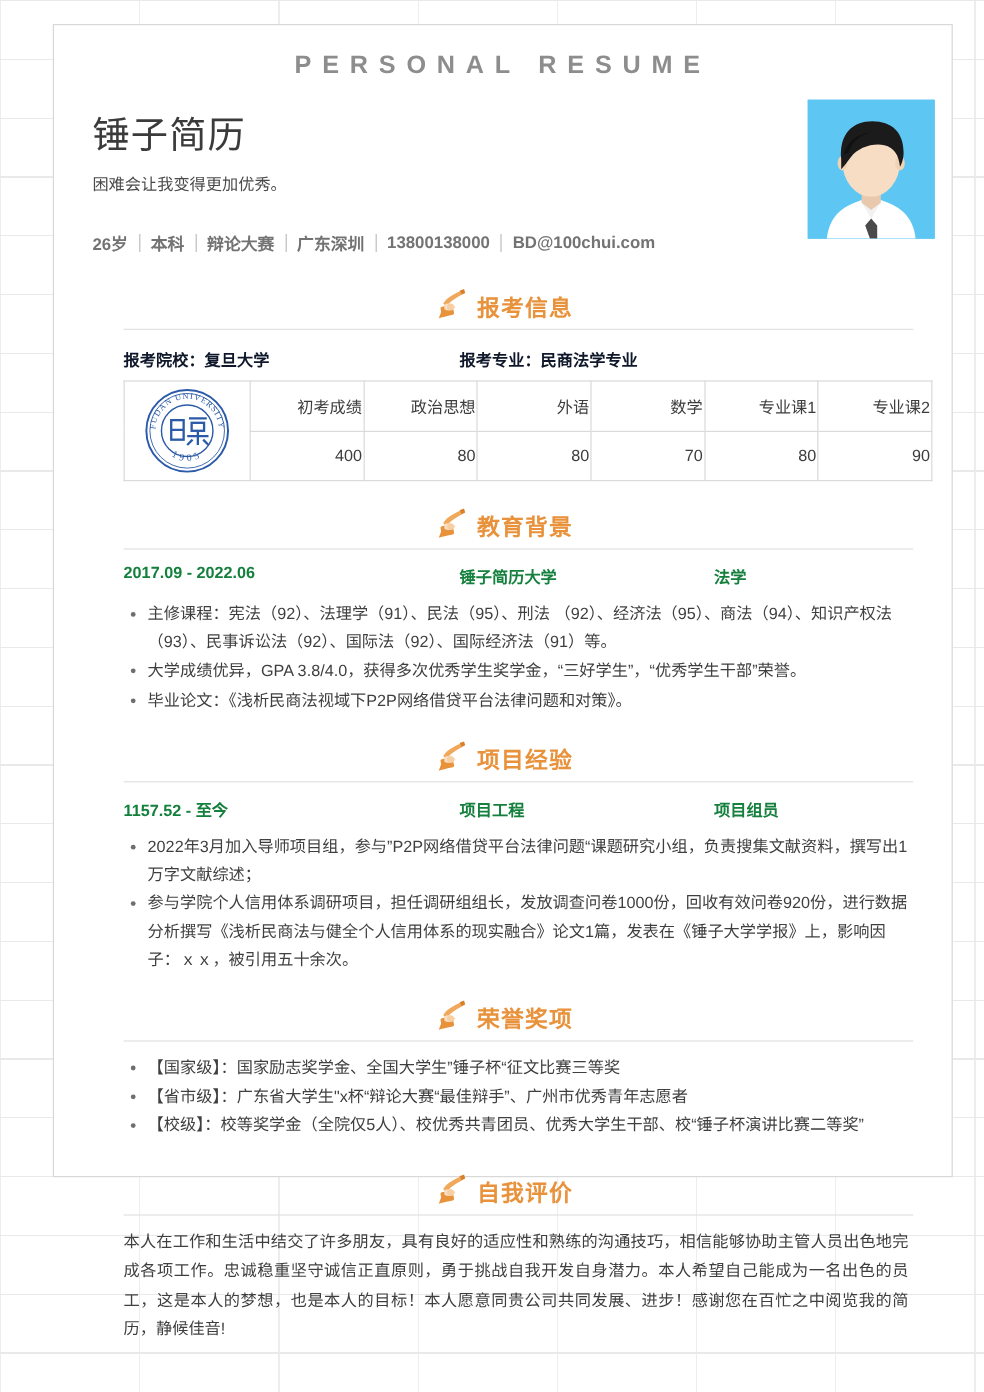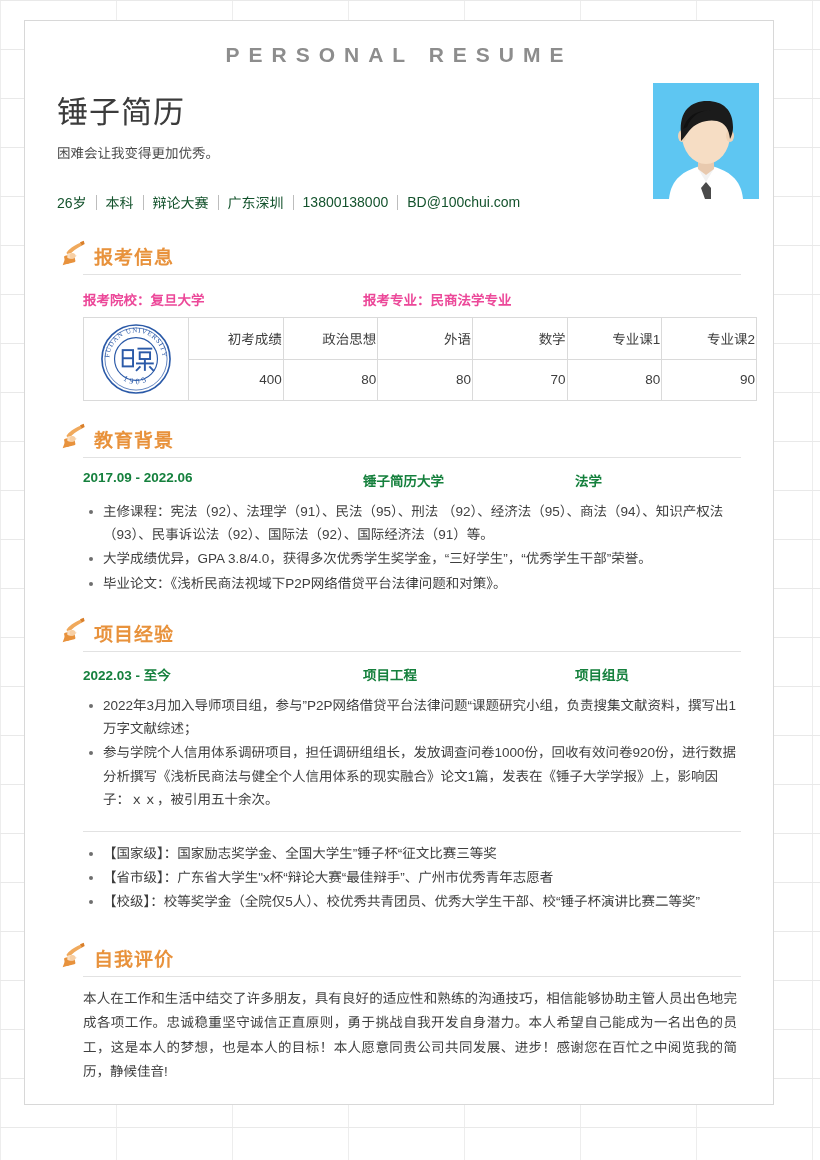--- a/index.html
+++ b/index.html
@@ -22,24 +22,24 @@
     inset: 0;
     background-color: #ffffff;
     background-image:
       repeating-linear-gradient(to bottom, #e9e9e9 0px, #e9e9e9 1px, transparent 1px, transparent 49px),
       repeating-linear-gradient(to right, #ededed 0px, #ededed 1px, transparent 1px, transparent 116px);
     z-index: 0;
   }
 
   #sheet {
     position: absolute;
-    left: 24px;
+    left: 44px;
     top: 20px;
     width: 750px;
-    height: 1085px;
+    height: 961px;
     background: #ffffff;
     border: 1px solid #d8d8d8;
     box-sizing: border-box;
     z-index: 1;
   }
 
   
   .resume-banner {
     text-align: center;
     padding-top: 22px;
@@ -62,24 +62,25 @@
     margin: 4px 0 10px 0;
     letter-spacing: 1px;
   }
   .motto {
     font-size: 13.5px;
     color: #4a4a4a;
     margin-bottom: 30px;
   }
   .contact-line {
     font-size: 14px;
-    color: #14532d;
+    color: #737373;
     display: flex;
     align-items: center;
     flex-wrap: wrap;
+    font-weight: bold;
   }
   .contact-sep {
     display: inline-block;
     width: 1px;
     height: 15px;
     background: #bdbdbd;
     margin: 0 9px;
   }
 
   .avatar {
@@ -96,20 +97,21 @@
   
   .section {
     padding: 0 32px;
     margin-top: 20px;
   }
   .sec-head {
     display: flex;
     align-items: flex-end;
     gap: 7px;
     margin-bottom: 4px;
+    justify-content: center;
   }
   .sec-icon { width: 30px; height: 30px; flex: none; }
   .sec-title {
     font-size: 19px;
     font-weight: bold;
     color: #e8923c;
     letter-spacing: 1px;
     line-height: 1;
     padding-bottom: 1px;
   }
@@ -128,21 +130,21 @@
     margin: 12px 0 10px 26px;
   }
   .meta-row .c1 { width: 280px; }
   .meta-row .c2 { width: 212px; }
   .meta-row .c3 { flex: 1; }
 
   .subhead-row {
     display: flex;
     font-size: 13.5px;
     font-weight: bold;
-    color: #ec4899;
+    color: #0f172a;
     margin: 14px 0 8px 26px;
   }
   .subhead-row .s1 { width: 280px; }
   .subhead-row .s2 { flex: 1; }
 
   
   table.score {
     border-collapse: collapse;
     margin-left: 26px;
     width: 674px;
@@ -351,32 +353,43 @@
         <path d="M10 16 C12 12 18 8 25 5 L27 8 C21 11 15 15 13 19 Z" fill="#f0a95c"></path>
         <path d="M24.5 4.5 L28.5 3 L29.5 6.5 L26.5 8 Z" fill="#d97f2a"></path>
         <path d="M11 17 C14 15 19 16 21 19 C19 22 14 23 11 21 Z" fill="#fadfc2"></path>
         <circle cx="16.5" cy="19" r="3" fill="#f7cfa4"></circle>
       </svg>
       <div class="sec-title">项目经验</div>
     </div>
     <div class="sec-rule"></div>
 
     <div class="meta-row">
-      <div class="c1">2022.03 - 至今</div>
+      <div class="c1">1157.52 - 至今</div>
       <div class="c2">项目工程</div>
       <div class="c3">项目组员</div>
     </div>
 
     <ul class="bullets">
       <li>2022年3月加入导师项目组，参与”P2P网络借贷平台法律问题“课题研究小组，负责搜集文献资料，撰写出1万字文献综述；</li>
       <li>参与学院个人信用体系调研项目，担任调研组组长，发放调查问卷1000份，回收有效问卷920份，进行数据分析撰写《浅析民商法与健全个人信用体系的现实融合》论文1篇，发表在《锤子大学学报》上，影响因子：ｘｘ，被引用五十余次。</li>
     </ul>
   </div>
 
   <div class="section">
+    <div class="sec-head">
+      <svg class="sec-icon" viewBox="0 0 32 32">
+        <path d="M9 21 L6 29 L13 27 Z" fill="#e8923c"></path>
+        <rect x="8" y="18" width="11" height="9" rx="1.5" fill="#e8923c" transform="rotate(-12 13 22)"></rect>
+        <path d="M10 16 C12 12 18 8 25 5 L27 8 C21 11 15 15 13 19 Z" fill="#f0a95c"></path>
+        <path d="M24.5 4.5 L28.5 3 L29.5 6.5 L26.5 8 Z" fill="#d97f2a"></path>
+        <path d="M11 17 C14 15 19 16 21 19 C19 22 14 23 11 21 Z" fill="#fadfc2"></path>
+        <circle cx="16.5" cy="19" r="3" fill="#f7cfa4"></circle>
+      </svg>
+      <div class="sec-title">荣誉奖项</div>
+    </div>
     <div class="sec-rule"></div>
 
     <ul class="bullets" style="margin-top:10px;">
       <li>【国家级】：国家励志奖学金、全国大学生”锤子杯“征文比赛三等奖</li>
       <li>【省市级】：广东省大学生"x杯“辩论大赛“最佳辩手”、广州市优秀青年志愿者</li>
       <li>【校级】：校等奖学金（全院仅5人）、校优秀共青团员、优秀大学生干部、校“锤子杯演讲比赛二等奖”</li>
     </ul>
   </div>
 
   <div class="section" style="margin-top:26px;">

